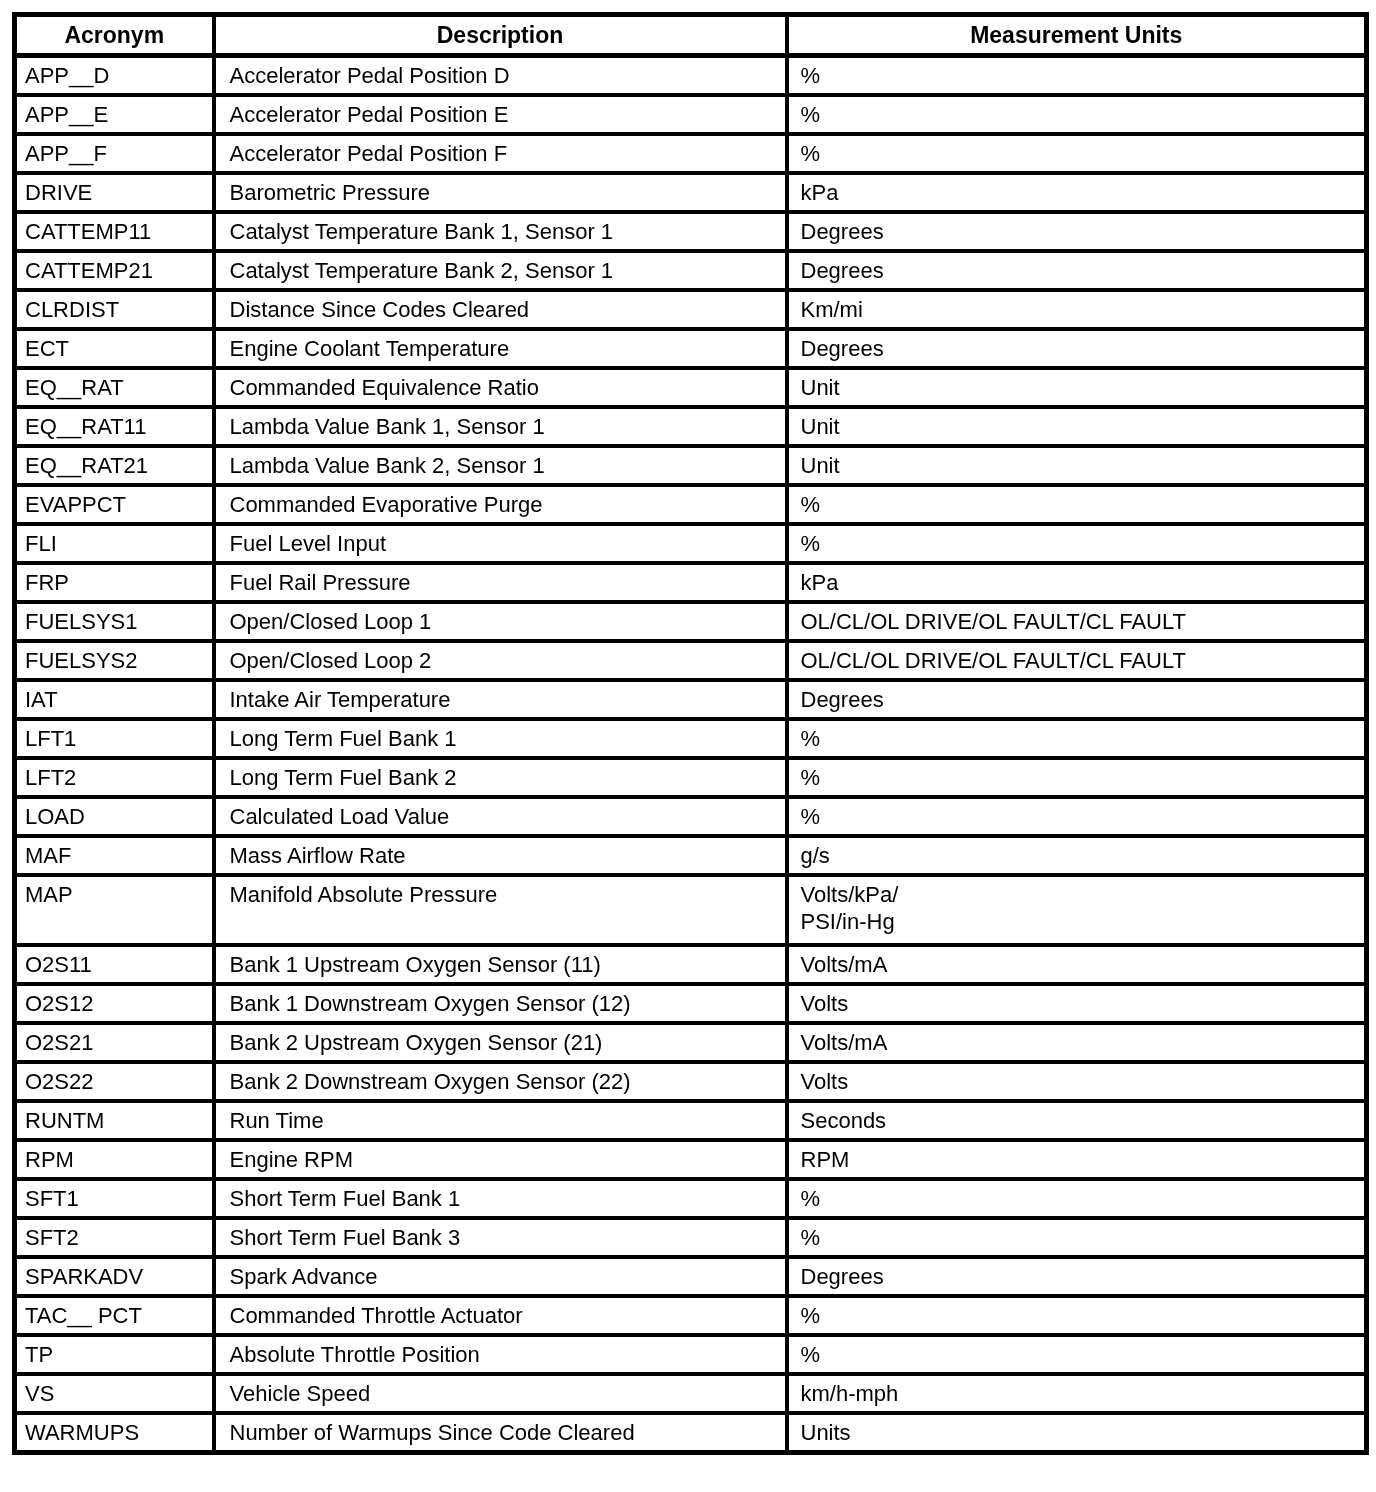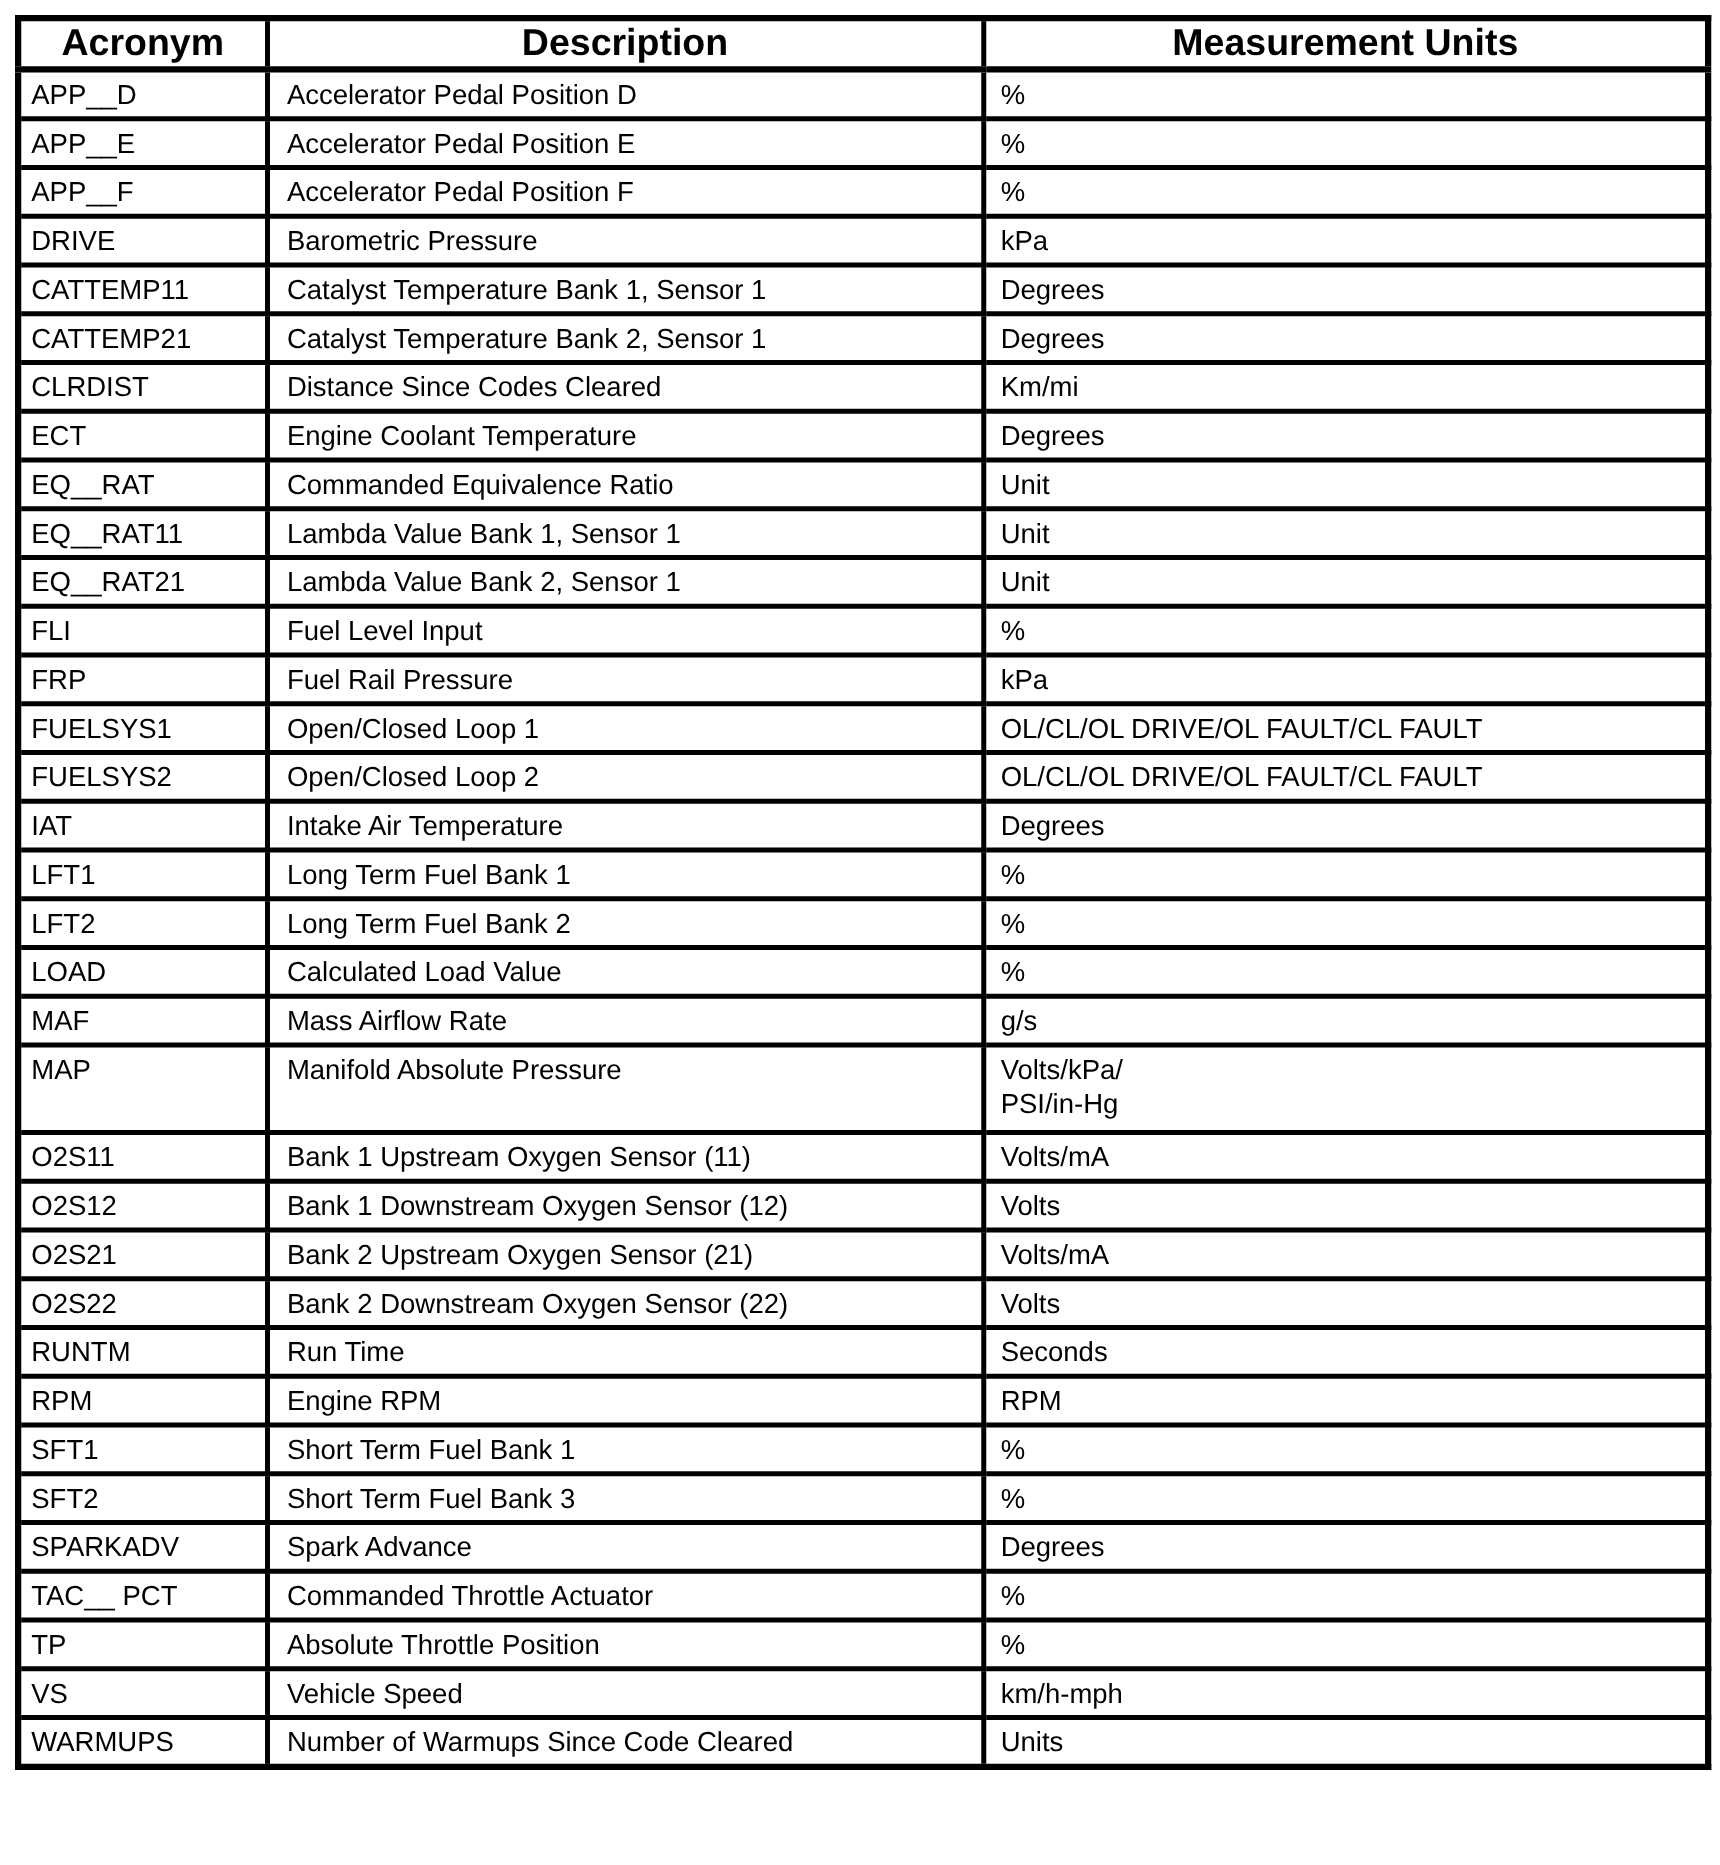--- a/index.html
+++ b/index.html
@@ -25,21 +25,21 @@
     width: 1352px;
     border: 5px solid #000000;
     background: #ffffff;
   }
   table.pid-table col.c1 { width: 199px; }
   table.pid-table col.c2 { width: 573px; }
   table.pid-table col.c3 { width: 580px; }
   table.pid-table th {
     border: 4px solid #000000;
     border-bottom-width: 5px;
-    font-size: 30px;
+    font-size: 23px;
     font-weight: bold;
     color: #000000;
     text-align: center;
     padding: 5px 4px;
     line-height: 26px;
     height: 26px;
     box-sizing: content-box;
   }
   table.pid-table td {
     border: 4px solid #000000;
@@ -126,20 +126,25 @@
           <td class="acronym-cell">EQ__RAT11</td>
           <td class="description-cell">Lambda Value Bank 1, Sensor 1</td>
           <td class="units-cell">Unit</td>
         </tr>
         <tr>
           <td class="acronym-cell">EQ__RAT21</td>
           <td class="description-cell">Lambda Value Bank 2, Sensor 1</td>
           <td class="units-cell">Unit</td>
         </tr>
         <tr>
+          <td class="acronym-cell">EVAPPCT</td>
+          <td class="description-cell">Commanded Evaporative Purge</td>
+          <td class="units-cell">%</td>
+        </tr>
+        <tr>
           <td class="acronym-cell">FLI</td>
           <td class="description-cell">Fuel Level Input</td>
           <td class="units-cell">%</td>
         </tr>
         <tr>
           <td class="acronym-cell">FRP</td>
           <td class="description-cell">Fuel Rail Pressure</td>
           <td class="units-cell">kPa</td>
         </tr>
         <tr>

